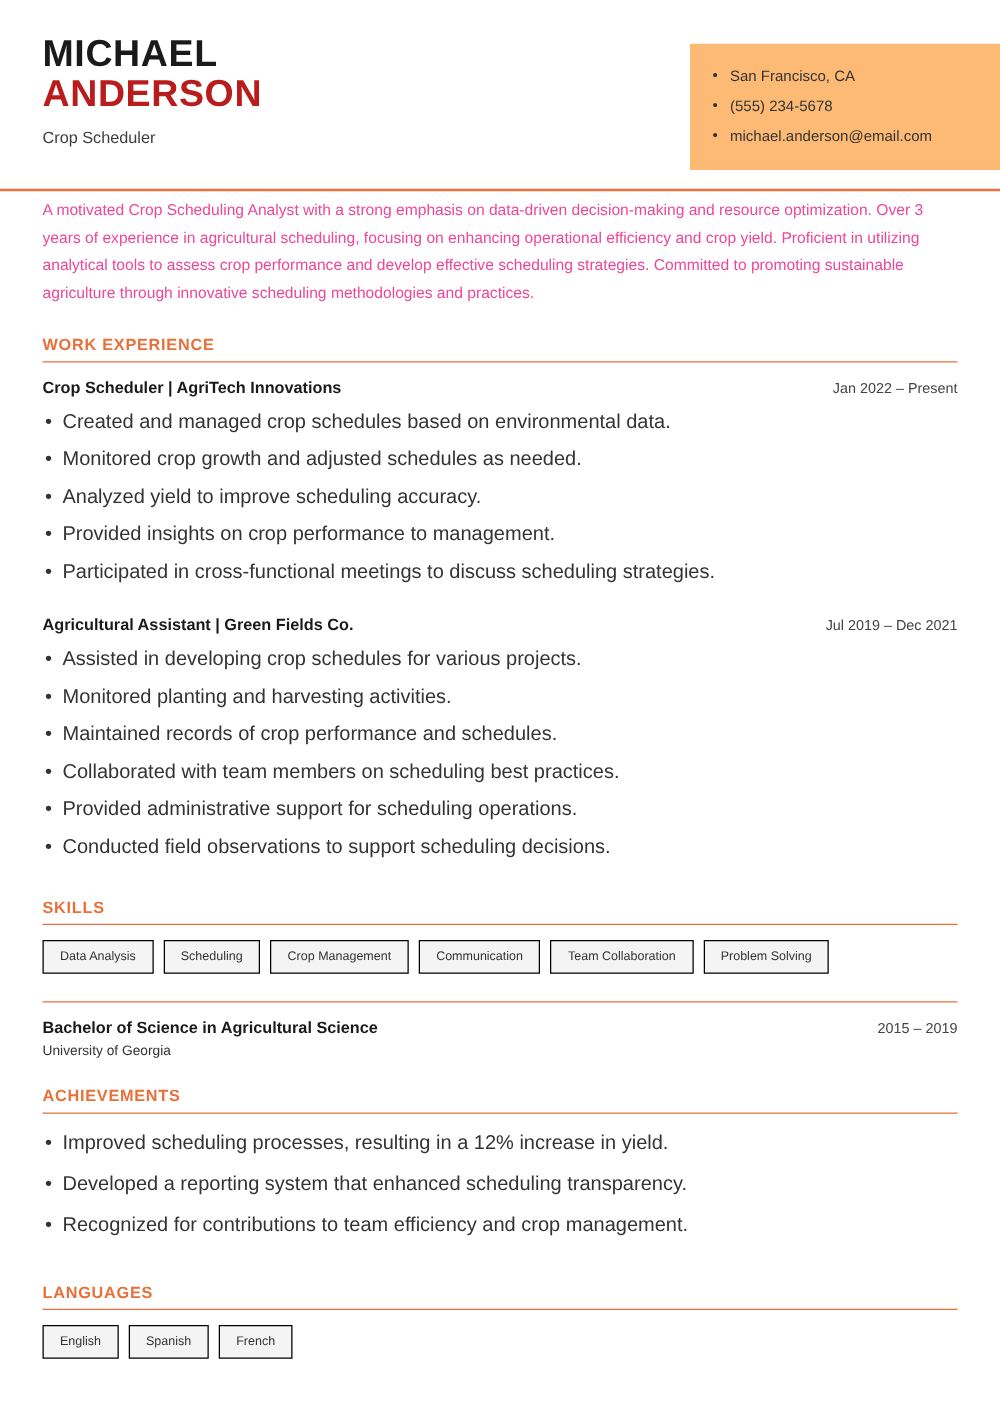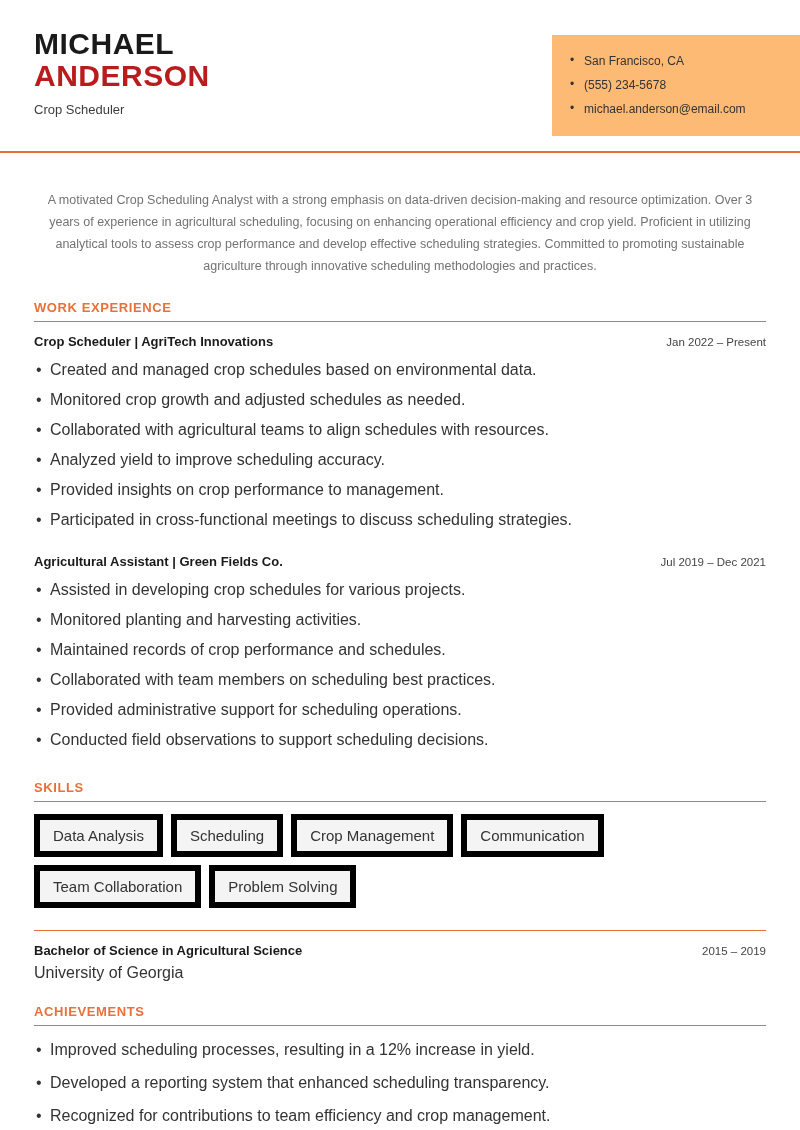--- a/index.html
+++ b/index.html
@@ -81,23 +81,23 @@
     margin: 15px 0 0 0;
   }
 
   
   .content {
     padding: 0 34px;
   }
   .summary {
     font-size: 12.5px;
     line-height: 1.78;
-    color: #737373;
-    margin-top: 36px;
-    text-align: center;
+    color: #ec4899;
+    margin-top: 4px;
+    text-align: left;
   }
 
   .section {
     margin-top: 22px;
   }
   .section-title {
     font-size: 13px;
     font-weight: bold;
     color: #e8703a;
     letter-spacing: 0.6px;
@@ -147,30 +147,30 @@
   }
 
   .tags {
     display: flex;
     flex-wrap: wrap;
     gap: 8px;
     margin-top: 2px;
   }
   .tag {
     background: #f4f4f4;
-    border: 6px solid #000000;
-    font-size: 15px;
+    border: 1px solid #000000;
+    font-size: 10px;
     color: #333333;
     padding: 7px 13px;
     white-space: nowrap;
     text-align: center;
   }
 
   .edu-school {
-    font-size: 16px;
+    font-size: 11px;
     color: #333333;
     margin-top: 6px;
   }
 
   .achievements .bullets li {
     padding-bottom: 9px;
   }
 
   .section-languages {
     margin-top: 24px;
@@ -208,21 +208,20 @@
       <div class="section-rule"></div>
 
       <div class="entry">
         <div class="entry-head">
           <div class="entry-title">Crop Scheduler | AgriTech Innovations</div>
           <div class="entry-date">Jan 2022 – Present</div>
         </div>
         <ul class="bullets">
           <li>Created and managed crop schedules based on environmental data.</li>
           <li>Monitored crop growth and adjusted schedules as needed.</li>
-          <li>Collaborated with agricultural teams to align schedules with resources.</li>
           <li>Analyzed yield to improve scheduling accuracy.</li>
           <li>Provided insights on crop performance to management.</li>
           <li>Participated in cross-functional meetings to discuss scheduling strategies.</li>
         </ul>
       </div>
 
       <div class="entry">
         <div class="entry-head">
           <div class="entry-title">Agricultural Assistant | Green Fields Co.</div>
           <div class="entry-date">Jul 2019 – Dec 2021</div>

